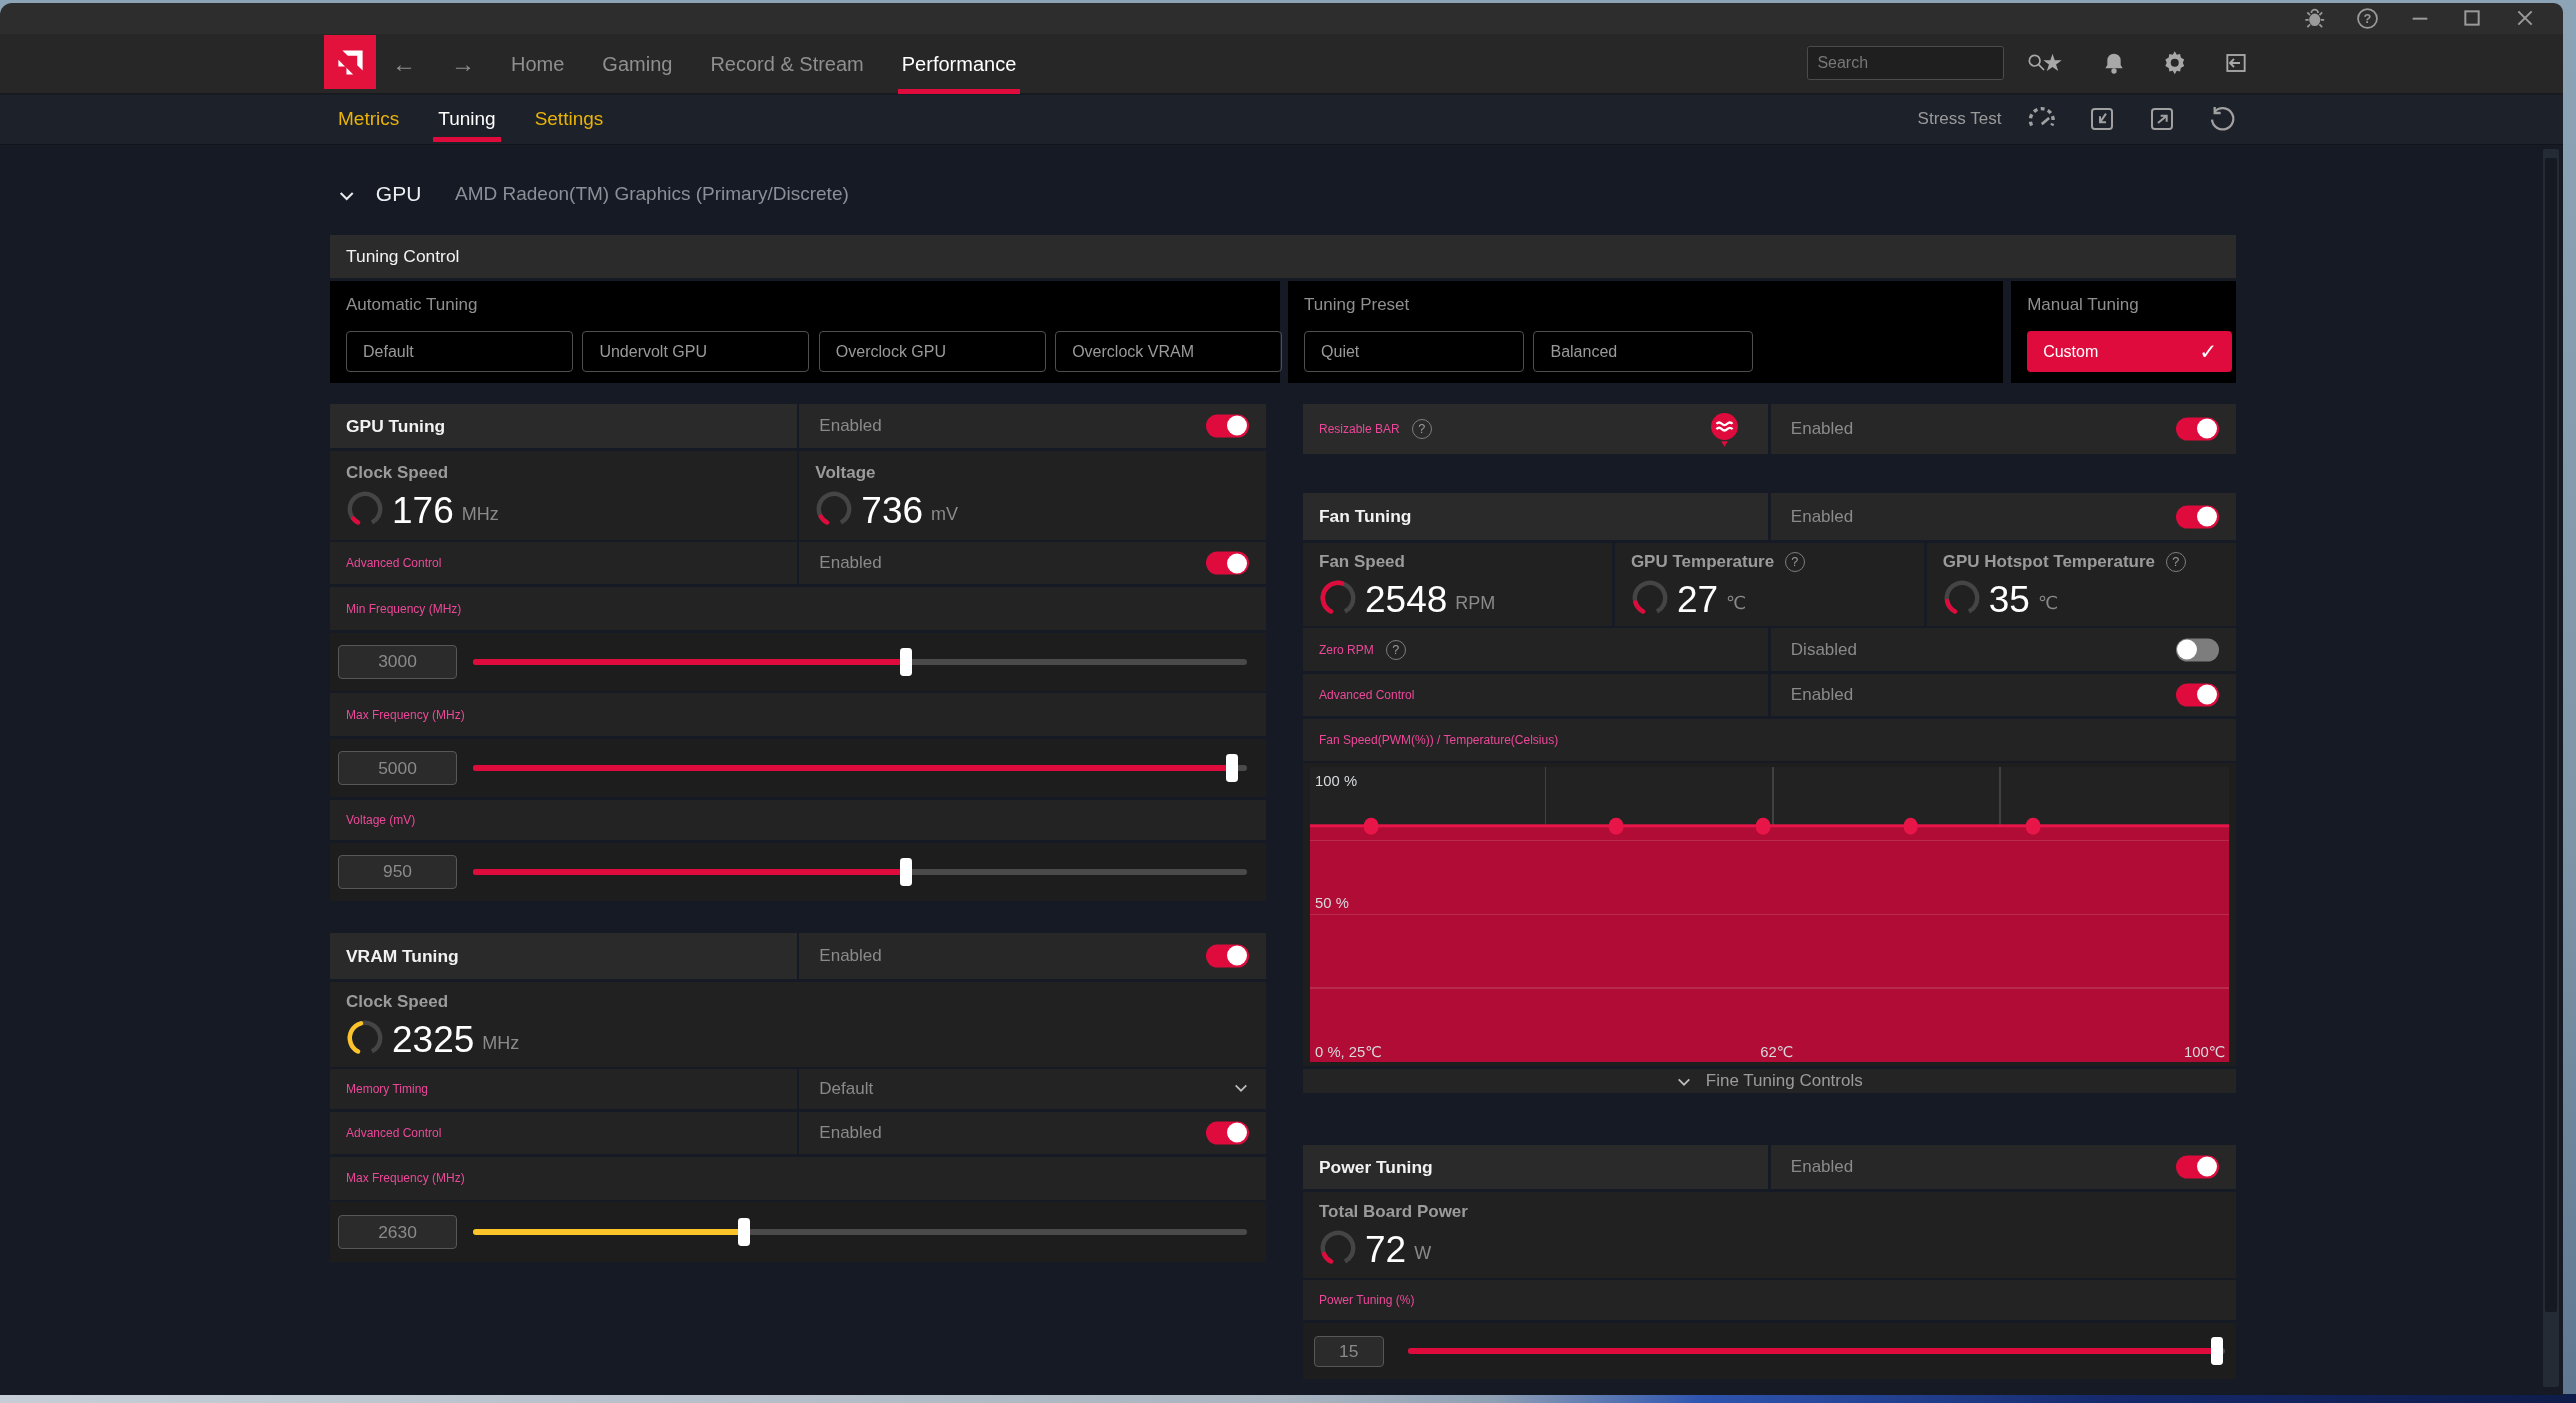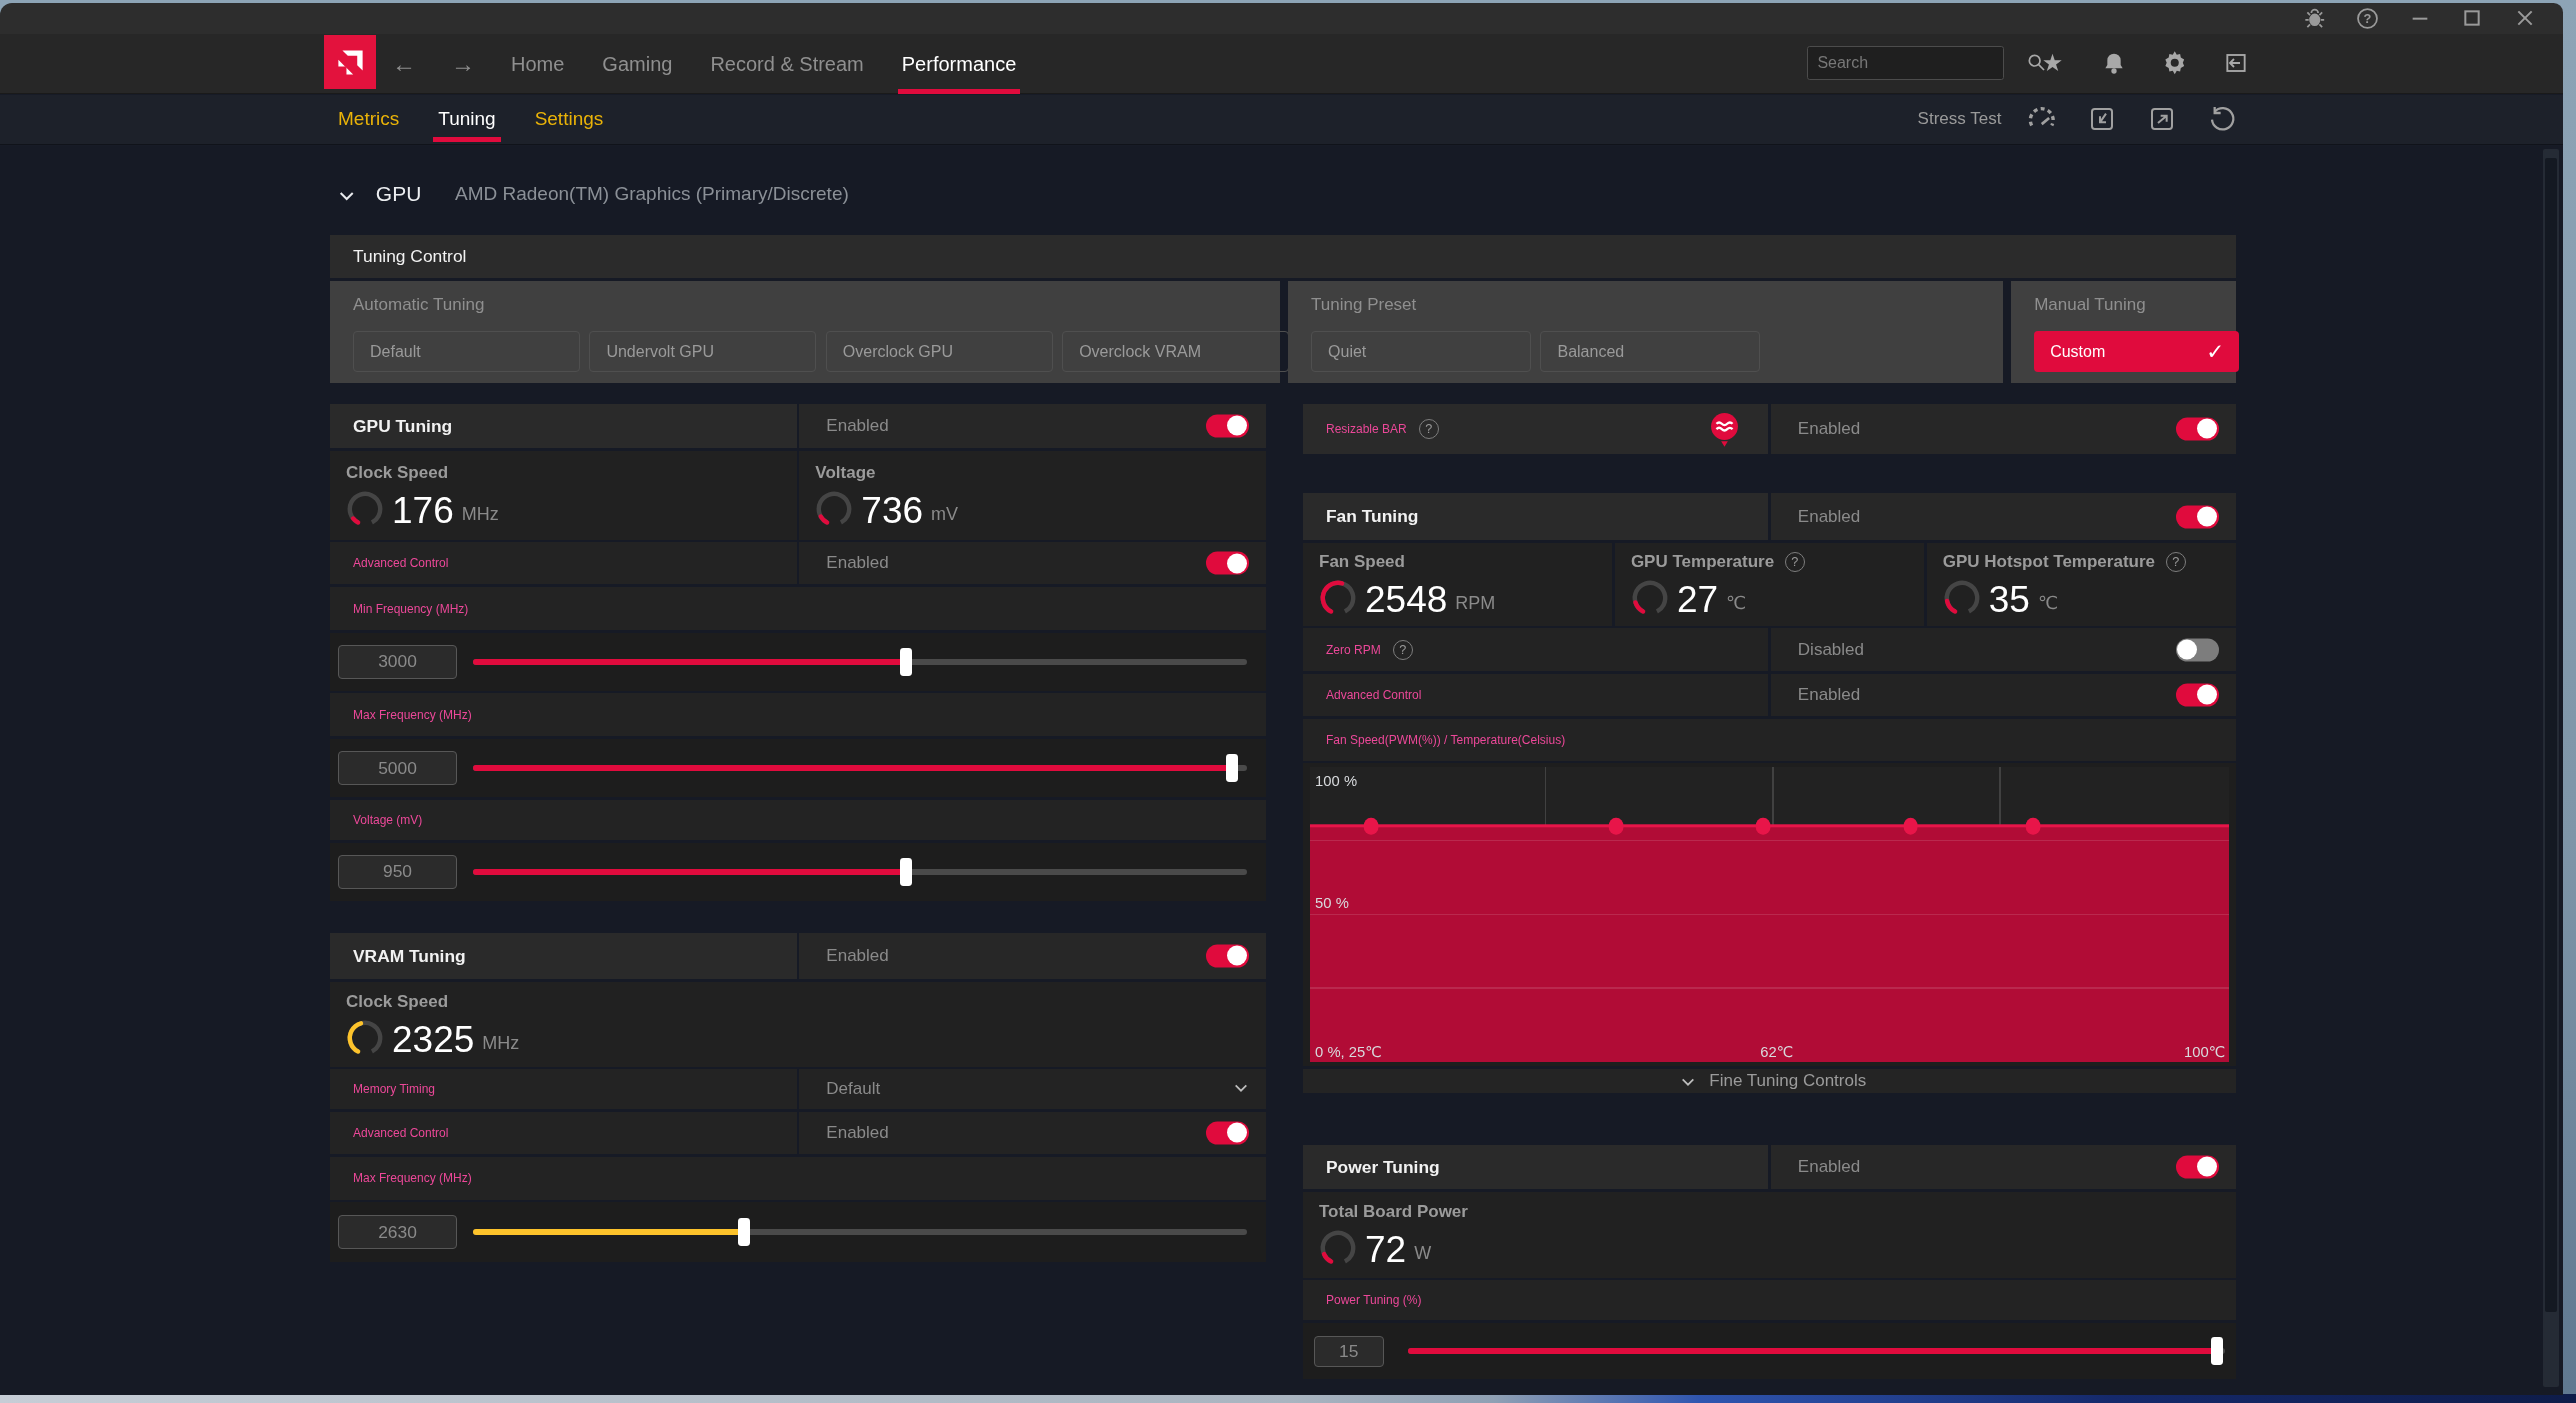--- a/index.html
+++ b/index.html
@@ -44,21 +44,21 @@
   .subnav-right .ic{width:28px;height:28px;display:flex;align-items:center;justify-content:center;color:#a0a0a0;}
 
   
   .gpu-head{position:absolute;left:338px;top:182px;display:flex;align-items:center;gap:23px;}
   .gpu-head .gpulbl{color:#eceef1;font-size:21px;}
   .gpu-head .dev{color:#8b9097;font-size:19px;margin-left:10.7px;}
 
   
   .panel{position:absolute;display:flex;flex-direction:column;gap:2.7px;}
   .prow{display:flex;gap:2.7px;width:100%;}
-  .cell{position:relative;flex:1;display:flex;align-items:center;padding-left:7px;}
+  .cell{position:relative;flex:1;display:flex;align-items:center;}
   .cell.hl{background:#2a2a2a;}
   .cell.hr{background:#272727;}
   .cell.b{background:#232323;}
   .cell.st{background:#212121;}
   .cell.sl{background:#1d1d1d;}
   .ptitle{color:#f2f2f2;font-size:17.4px;font-weight:700;padding-left:16px;}
   .plabel{color:#ec4899;font-size:12px;padding-left:16px;}
   .pstatus{color:#8a8a8a;font-size:17px;padding-left:20px;}
 
   .toggle{position:absolute;right:17.4px;top:50%;transform:translateY(-50%);width:43px;height:23px;border-radius:11.4px;background:#e00b3d;}
@@ -79,21 +79,21 @@
 
   
   .slider-row{padding-left:8px;padding-right:19px;gap:0;}
   .numbox{width:119px;height:34px;background:#2b2b2b;border:1.3px solid #575757;border-radius:4px;color:#8a8a8a;font-size:17.4px;text-align:center;flex:none;outline:none;}
   .numbox.small{width:70px;height:31px;margin-left:2.7px;}
   .sl-track{position:relative;flex:1;height:6px;border-radius:3.4px;background:#4a4a4a;margin-left:16px;}
   .sl-fill{position:absolute;left:0;top:0;height:6px;border-radius:3.4px;background:#e00b3d;}
   .sl-thumb{position:absolute;top:50%;transform:translateY(-50%);width:12px;height:28px;border-radius:3.4px;background:#fff;}
 
   
-  .tc-body{background:#404040;justify-content:flex-end;}
+  .tc-body{background:#000000;justify-content:flex-end;}
   .tcsec{position:relative;height:100%;}
   .seclabel{position:absolute;left:16px;top:14.8px;color:#8f8f8f;font-size:17px;}
   .btnrow{position:absolute;left:16px;bottom:10.7px;display:flex;gap:9.4px;}
   .tbtn{width:227px;height:41px;border:1.3px solid #4f4f4f;border-radius:4px;color:#9a9a9a;font-size:16px;display:flex;align-items:center;padding-left:16px;background:transparent;}
   .tbtn.preset{width:220px;}
   .tbtn.custom{width:205px;background:#e00b3d;border:none;color:#fff;justify-content:space-between;padding-right:14.8px;}
   .tbtn.custom .chk{font-size:21.5px;font-weight:700;}
 
   .vdivider{width:2.7px;background:#161a25;flex:none;}
 

